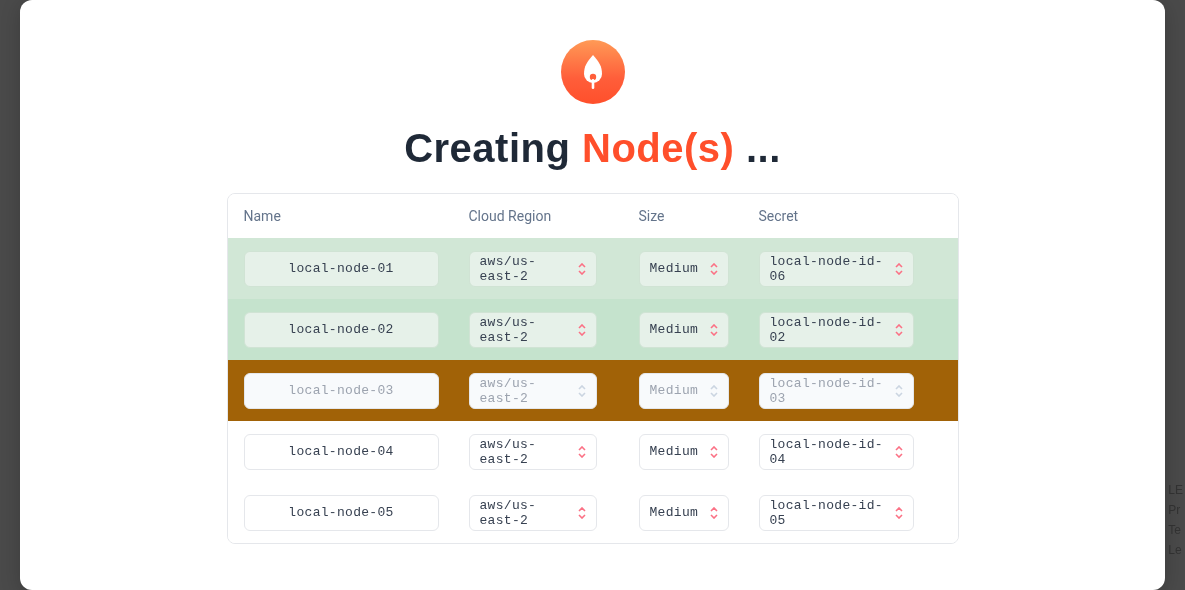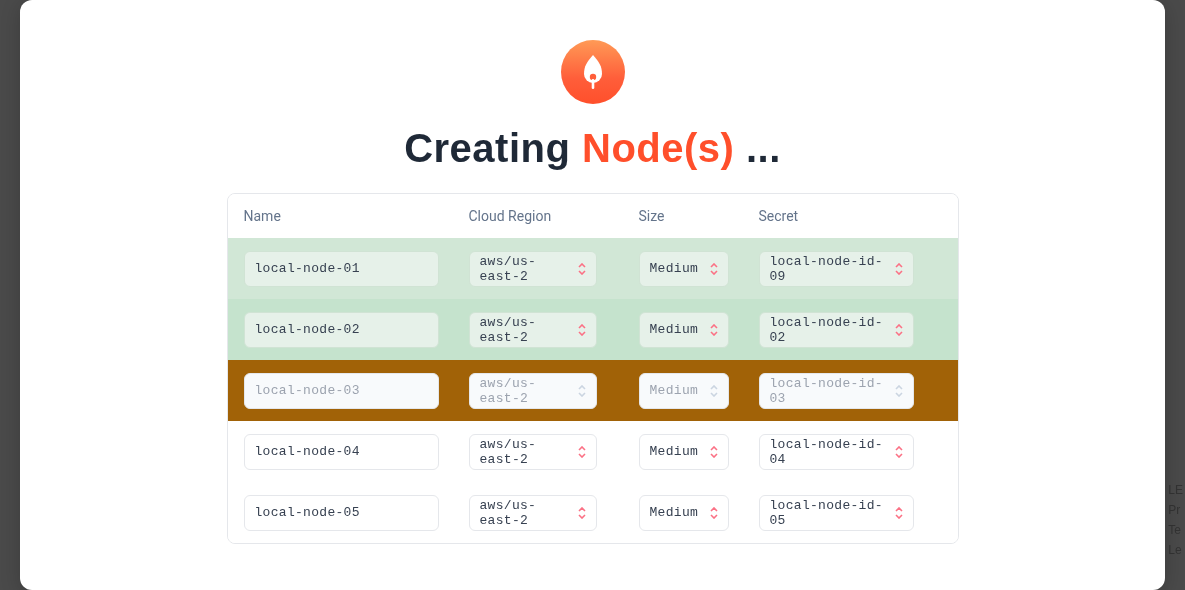--- a/index.html
+++ b/index.html
@@ -134,21 +134,21 @@
     background: #e6f1e9;
     border-color: #d0e3d4;
   }
 
   .row-proc .input-like,
   .row-proc .select-like {
     color: #9ca3af;
     background: #f8fafc;
   }
 
-  .input-name   { width: 195px; }
+  .input-name   { width: 195px; justify-content: center; }
   .select-region{ width: 128px; }
   .select-size  { width: 90px; }
   .select-secret{ width: 155px; }
 
   .chevrons {
     display: inline-flex;
     flex-direction: column;
     margin-left: 6px;
     line-height: 0;
   }
@@ -224,21 +224,21 @@
               <span class="chevrons">
                 <svg viewBox="0 0 8 5">
                   <path d="M1 4 L4 1 L7 4"></path>
                 </svg>
                 <svg viewBox="0 0 8 5">
                   <path d="M1 1 L4 4 L7 1"></path>
                 </svg>
               </span>
             </div></div>
           <div class="cell col-secret"><div class="select-like select-secret">
-              <span>local-node-id-09</span>
+              <span>local-node-id-06</span>
               <span class="chevrons">
                 <svg viewBox="0 0 8 5">
                   <path d="M1 4 L4 1 L7 4"></path>
                 </svg>
                 <svg viewBox="0 0 8 5">
                   <path d="M1 1 L4 4 L7 1"></path>
                 </svg>
               </span>
             </div></div>
         </div>

